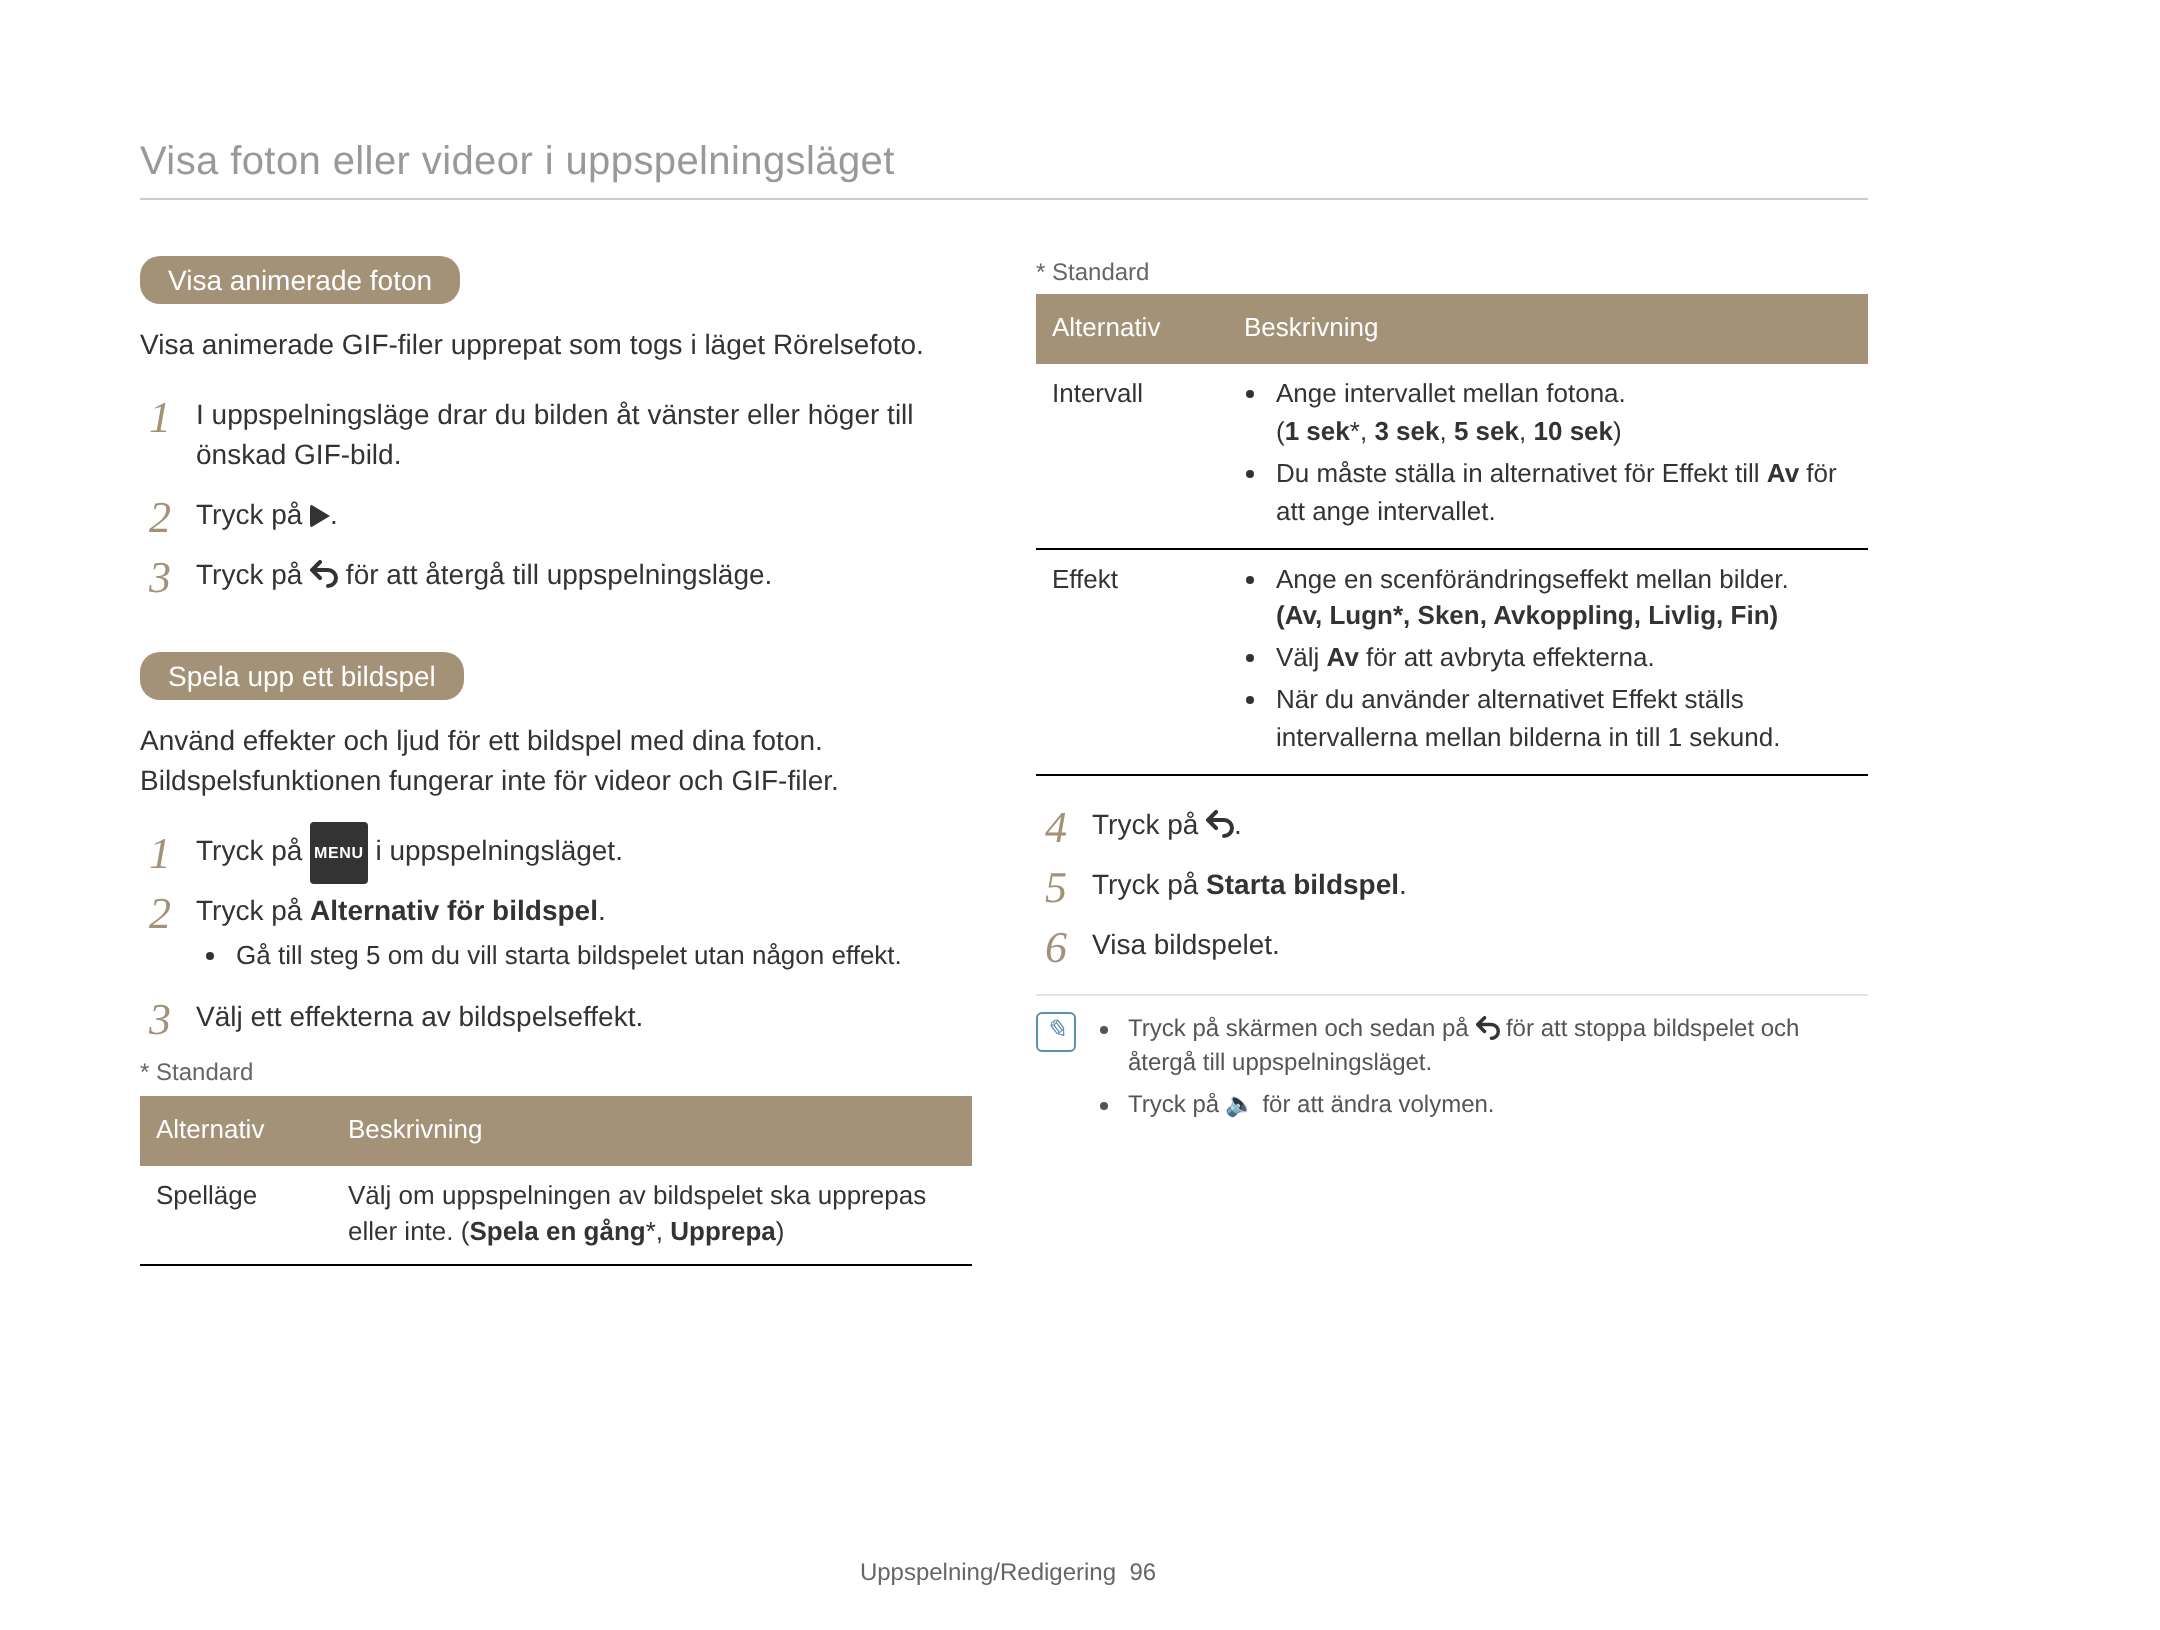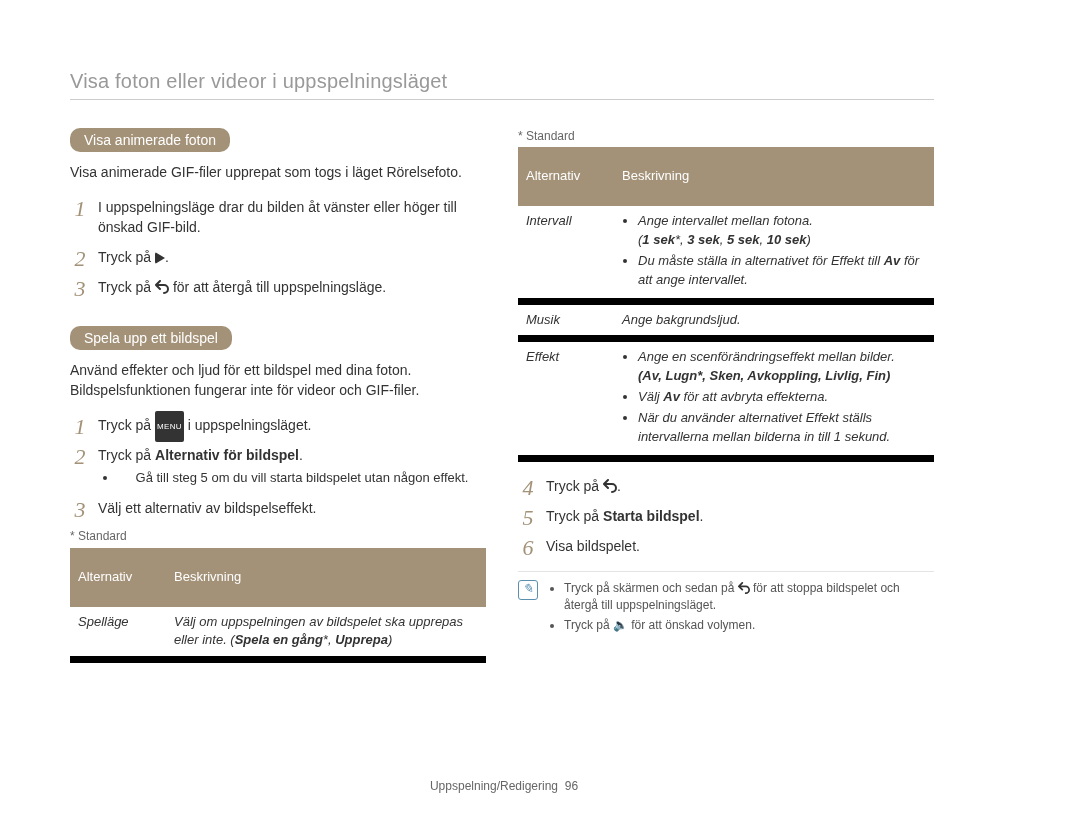--- a/index.html
+++ b/index.html
@@ -71,45 +71,44 @@
     width: 20px;
     text-align: center;
   }
   ol.numbered.start4 { counter-reset: step 3; }
   .sub-bullet {
     list-style: disc;
     margin: 4px 0 4px 20px;
     padding: 0;
     font-size: 13px;
   }
-  .sub-bullet li { margin-bottom: 2px; text-align: center; }
+  .sub-bullet li { margin-bottom: 2px; }
   .std-note {
     text-align: left;
     font-size: 12px;
     color: #666;
     margin-bottom: 2px;
   }
   table.opt {
     width: 100%;
     border-collapse: collapse;
     font-size: 13px;
   }
   table.opt th {
     background: #a39278;
     color: #fff;
     text-align: left;
     font-weight: normal;
-    padding: 20px 8px;
+    padding: 8px 8px;
   }
   table.opt th:first-child { width: 80px; }
   table.opt td {
-    border-bottom: 7px solid #000000;
+    border-bottom: 1px solid #000000;
     padding: 6px 8px;
     vertical-align: top;
-    font-style: italic;
   }
   table.opt ul {
     margin: 0;
     padding-left: 16px;
   }
   table.opt ul li { margin-bottom: 2px; }
   .note-box {
     display: flex;
     gap: 10px;
     border-top: 1px solid #e4e4e4;
@@ -146,21 +145,21 @@
     border-top: 6px solid transparent;
     border-bottom: 6px solid transparent;
     border-radius: 2px;
   }
   .menu-icon {
     font-size: 8px;
     background: #333;
     color: #fff;
     padding: 11px 2px;
     border-radius: 2px;
-    font-weight: normal;
+    font-weight: bold;
     letter-spacing: 0.3px;
     vertical-align: 1px;
     text-align: center;
   }
   .pause-icon {
     display: inline-block;
     width: 9px; height: 12px;
     position: relative;
     vertical-align: -1px;
   }
@@ -220,21 +219,21 @@
       <ol class="numbered">
         <li>
           <span>Tryck på </span><span class="menu-icon">MENU</span><span> i uppspelningsläget.</span>
         </li>
         <li>
           <span>Tryck på </span><b>Alternativ för bildspel</b><span>.</span>
           <ul class="sub-bullet">
             <li>Gå till steg 5 om du vill starta bildspelet utan någon effekt.</li>
           </ul>
         </li>
-        <li><span>Välj ett alternativ av bildspelseffekt.</span></li>
+        <li><span>Välj ett effekterna av bildspelseffekt.</span></li>
       </ol>
 
       <div class="std-note">* Standard</div>
       <table class="opt">
         <tbody>
             <tr>
           <th>Alternativ</th>
           <th>Beskrivning</th>
         </tr>
         <tr>
@@ -262,24 +261,20 @@
             <ul>
               <li>
                 <span>Ange intervallet mellan fotona.</span><br>
                 <span>(</span><b>1 sek</b><span>*, </span><b>3 sek</b><span>, </span><b>5 sek</b><span>, </span><b>10 sek</b><span>)</span>
               </li>
               <li>
                 <span>Du måste ställa in alternativet för Effekt till </span><b>Av</b><span> för att ange intervallet.</span>
               </li>
             </ul>
           </td>
-        </tr>
-        <tr>
-          <td>Musik</td>
-          <td>Ange bakgrundsljud.</td>
         </tr>
         <tr>
           <td>Effekt</td>
           <td>
             <ul>
               <li>
                 <span>Ange en scenförändringseffekt mellan bilder.</span><br>
                 <b>(Av, Lugn*, Sken, Avkoppling, Livlig, Fin)</b>
               </li>
               <li>
@@ -310,21 +305,21 @@
 
       <div class="note-box">
         <div class="note-icon">✎</div>
         <ul>
           <li>
             <span>Tryck på skärmen och sedan på </span><svg class="icon" width="12" height="12" viewBox="0 0 14 14">
                 <path d="M5 1 L1 5 L5 9 M1 5 H9 A4 4 0 0 1 9 13" fill="none" stroke="#333" stroke-width="2" stroke-linecap="round"></path>
               </svg><span> för att stoppa bildspelet och återgå till uppspelningsläget.</span>
           </li>
           <li>
-            <span>Tryck på </span><span class="vol-icon"></span><span> för att önskad volymen.</span>
+            <span>Tryck på </span><span class="vol-icon"></span><span> för att ändra volymen.</span>
           </li>
         </ul>
       </div>
 
     </div>
   </div>
 
   <div class="foot">
     <span>Uppspelning/Redigering</span>
     &nbsp;<span>96</span>

